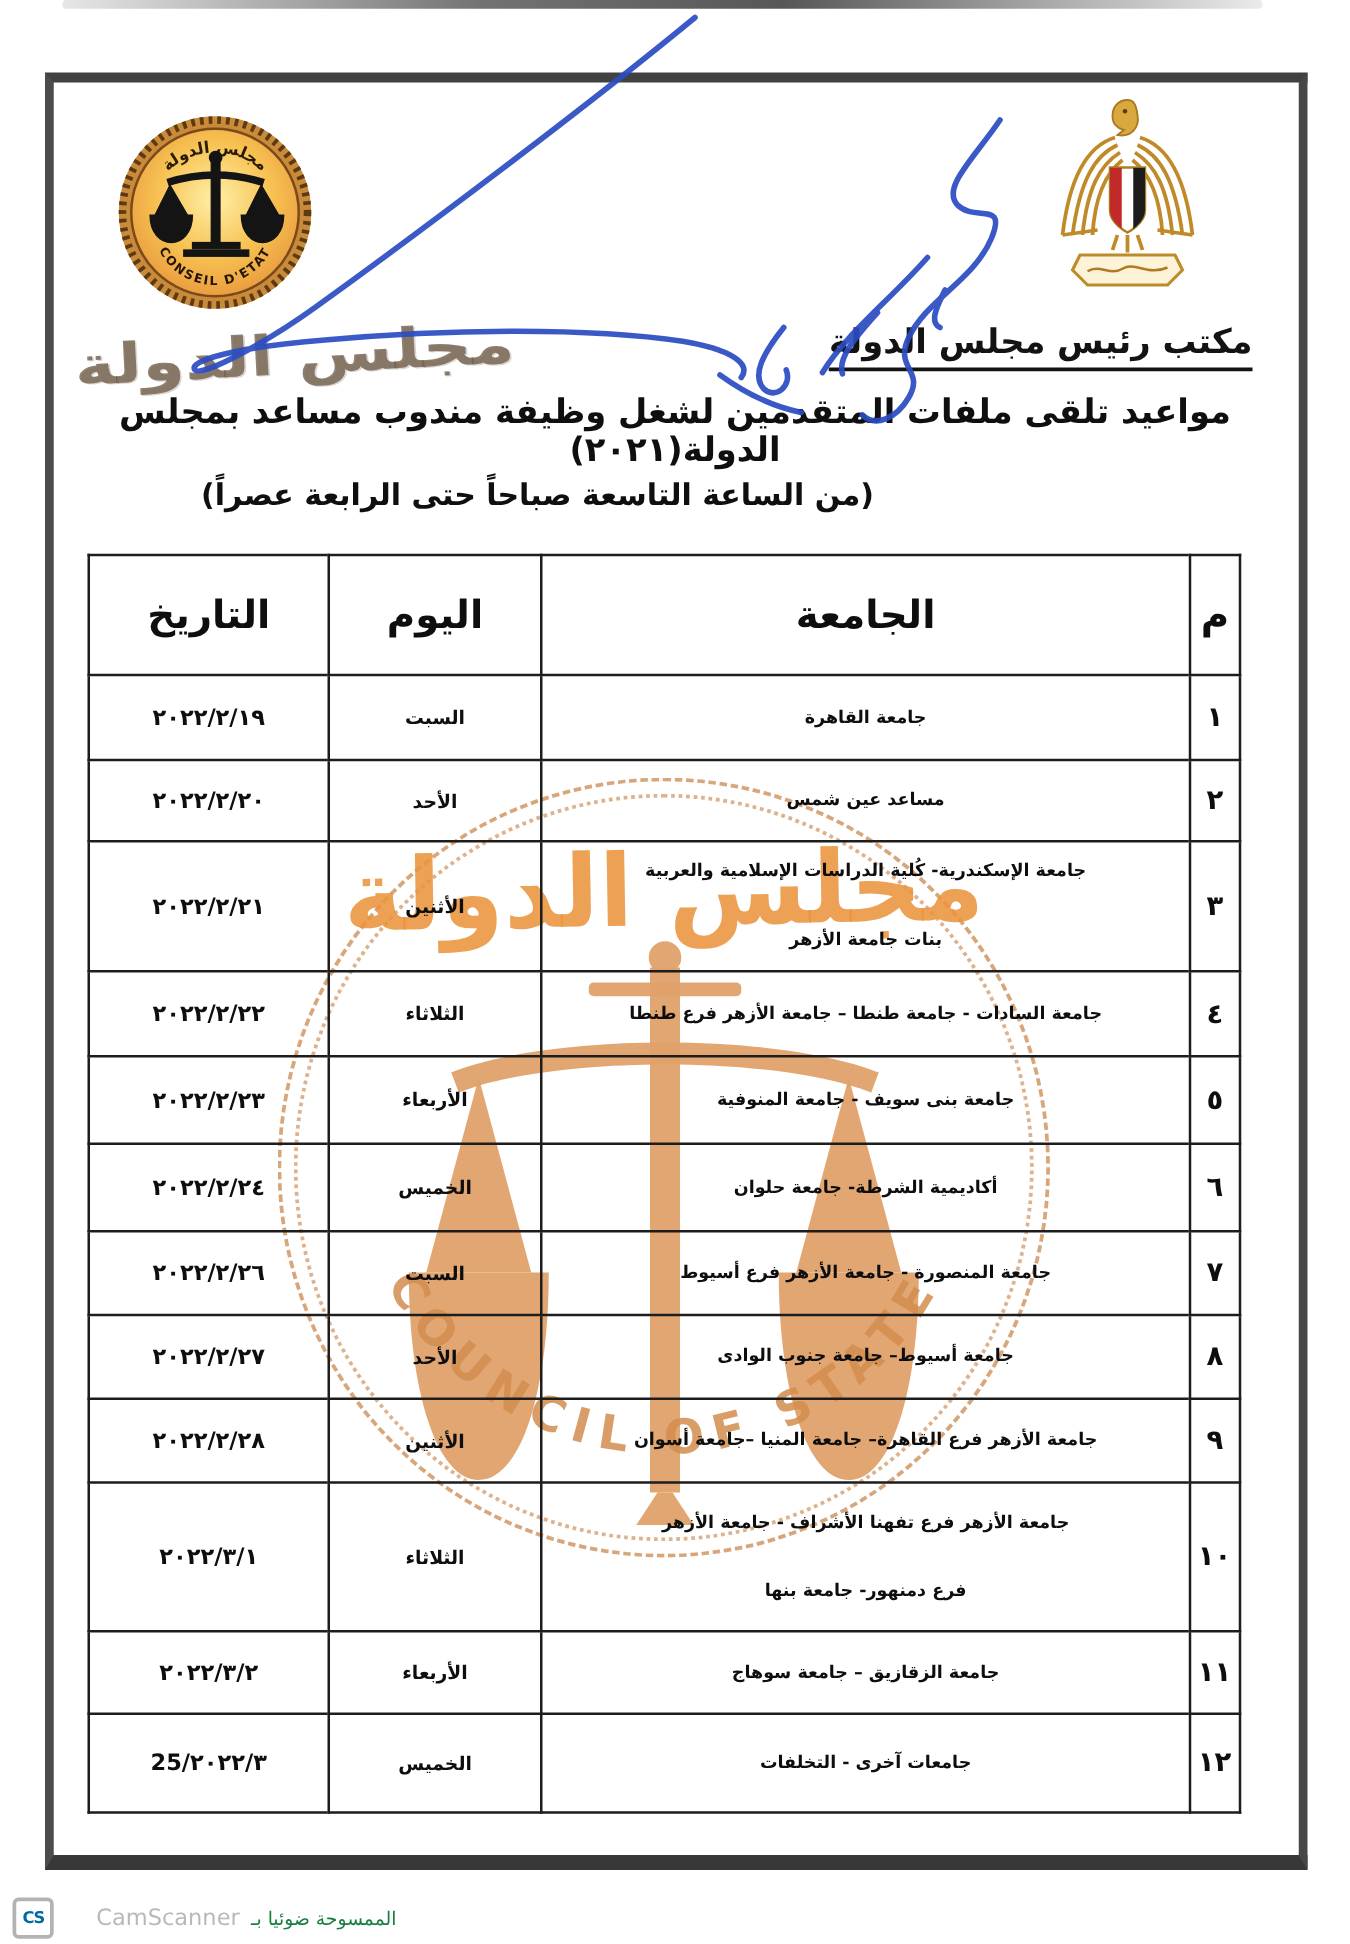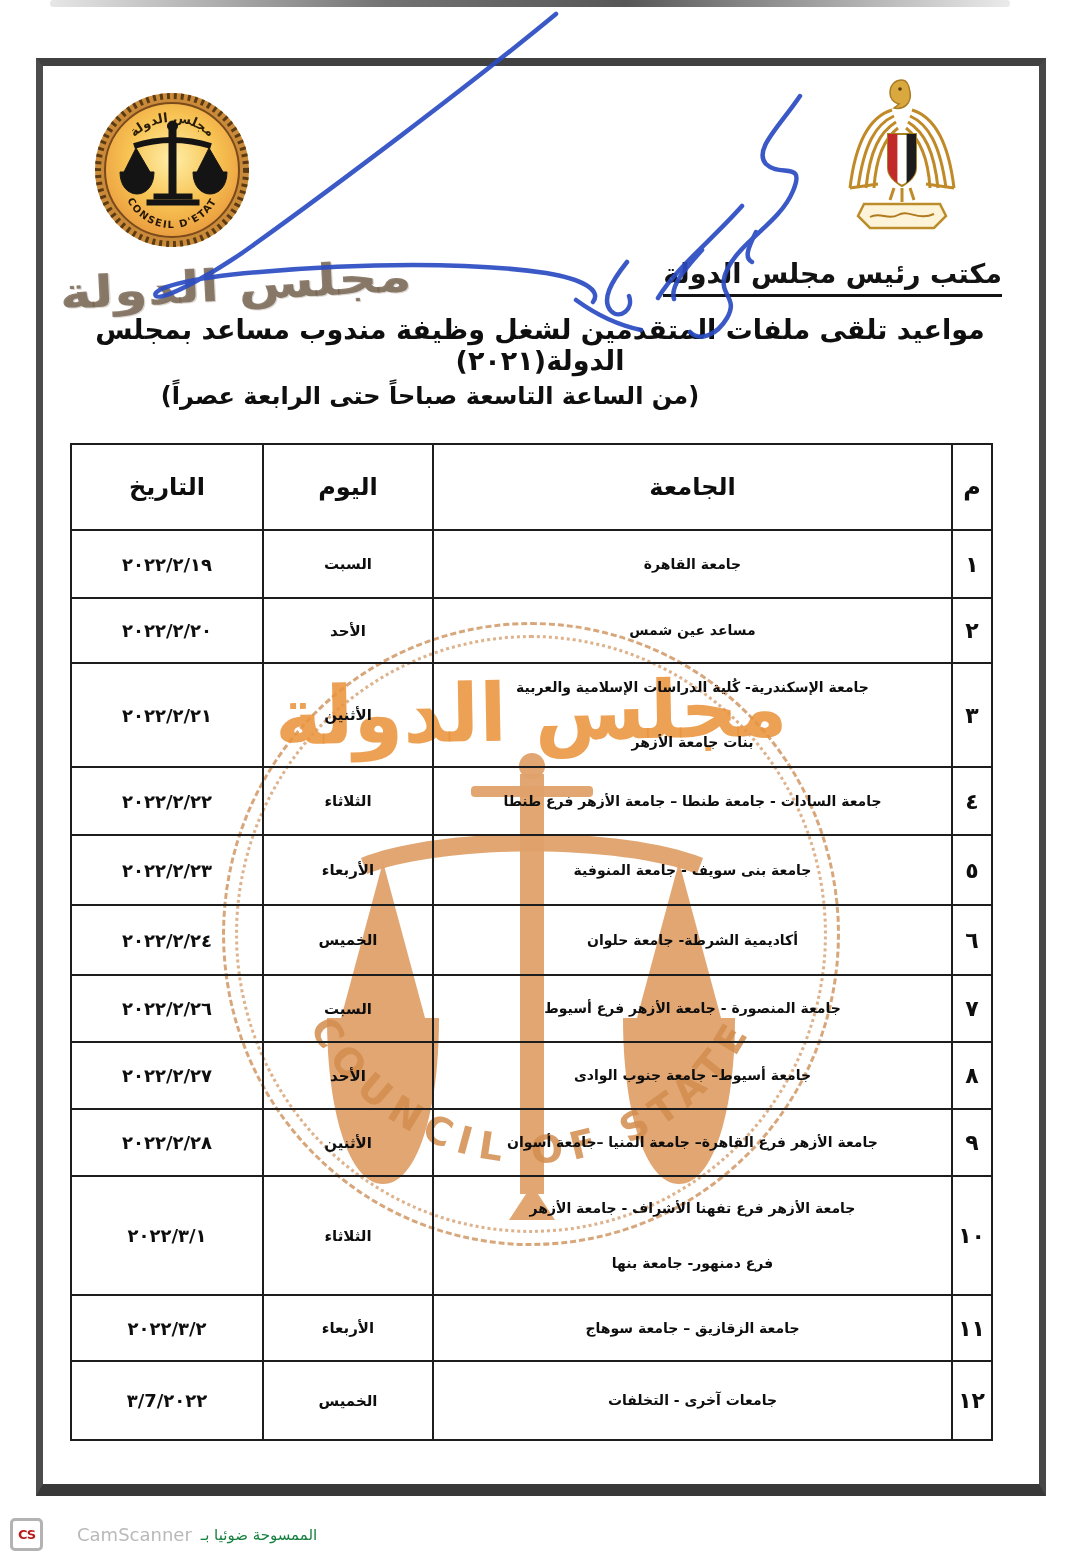--- a/index.html
+++ b/index.html
@@ -55,34 +55,34 @@
   .wm-council{position:absolute;left:0;top:0;width:618px;height:624px;}
   
   table.sched{
     position:absolute;left:70px;top:443px;width:921px;z-index:2;
     border-collapse:collapse;table-layout:fixed;direction:rtl;background:transparent;
   }
   table.sched td,table.sched th{
     border:2px solid #1d1d1d;padding:2px 6px;text-align:center;vertical-align:middle;
     color:#0e0e0e;font-weight:bold;box-sizing:border-box;background:transparent;
   }
-  table.sched th{font-size:24px;height:86px;}
+  table.sched th{font-size:31px;height:96px;}
   td.c-num{font-size:22px;}
   td.c-uni{font-size:14px;line-height:1.35;}
   td.c-day{font-size:15px;}
   td.c-date{font-size:18px;letter-spacing:1px;}
   .uni-line2{margin-top:36px;}
   
   .signature{position:absolute;left:0;top:0;width:1080px;height:720px;z-index:5;pointer-events:none;}
   
   .cs-footer{position:absolute;left:10px;top:1518px;display:flex;align-items:center;gap:9px;z-index:4;}
   .cs-box{
     width:27px;height:27px;border:3px solid #b3b3b3;border-radius:5px;
     display:flex;align-items:center;justify-content:center;
-    color:#b91c1c;font-size:13px;font-weight:bold;letter-spacing:-1px;
+    color:#0369a1;font-size:13px;font-weight:bold;letter-spacing:-1px;
   }
   .cs-name{color:#b9b9b9;font-size:18px;margin-left:25px;}
   .cs-ar{color:#15803d;font-size:15px;direction:rtl;}
 </style>
 </head>
 <body>
 
 <div class="top-artifact"></div>
 
 <div class="frame"></div>
@@ -271,21 +271,21 @@
       <tr style="height: 66px;">
         <td class="c-num">١١</td>
         <td class="c-uni">جامعة الزقازيق – جامعة سوهاج</td>
         <td class="c-day">الأربعاء</td>
         <td class="c-date">٢٠٢٢/٣/٢</td>
       </tr>
       <tr style="height: 79px;">
         <td class="c-num">١٢</td>
         <td class="c-uni">جامعات آخرى - التخلفات</td>
         <td class="c-day">الخميس</td>
-        <td class="c-date">٢٠٢٢/7/٣</td>
+        <td class="c-date">٢٠٢٢/٣/25</td>
       </tr>
     </tbody>
 </table>
 
 <svg class="signature" viewBox="0 0 1080 720">
   <g fill="none" stroke="#2a4cc2" stroke-width="4.5" stroke-linecap="round" opacity="0.92">
     <path d="M 556 14 C 470 85 330 190 252 246 C 216 272 162 302 156 296 C 150 289 186 278 260 272 C 360 263 472 262 546 273 C 582 279 602 290 593 302"></path>
     <path d="M 800 96 C 779 127 753 150 766 164 C 780 178 806 160 793 191 C 779 224 741 240 727 270 C 715 295 740 296 727 318 C 717 335 700 342 690 332"></path>
     <path d="M 742 206 C 712 240 676 268 658 298 M 702 250 C 683 271 670 287 674 299 M 627 262 C 611 282 601 300 611 311 C 620 320 634 309 629 296"></path>
     <path d="M 576 300 C 598 316 622 326 641 330 M 756 232 C 748 248 744 258 752 262"></path>

